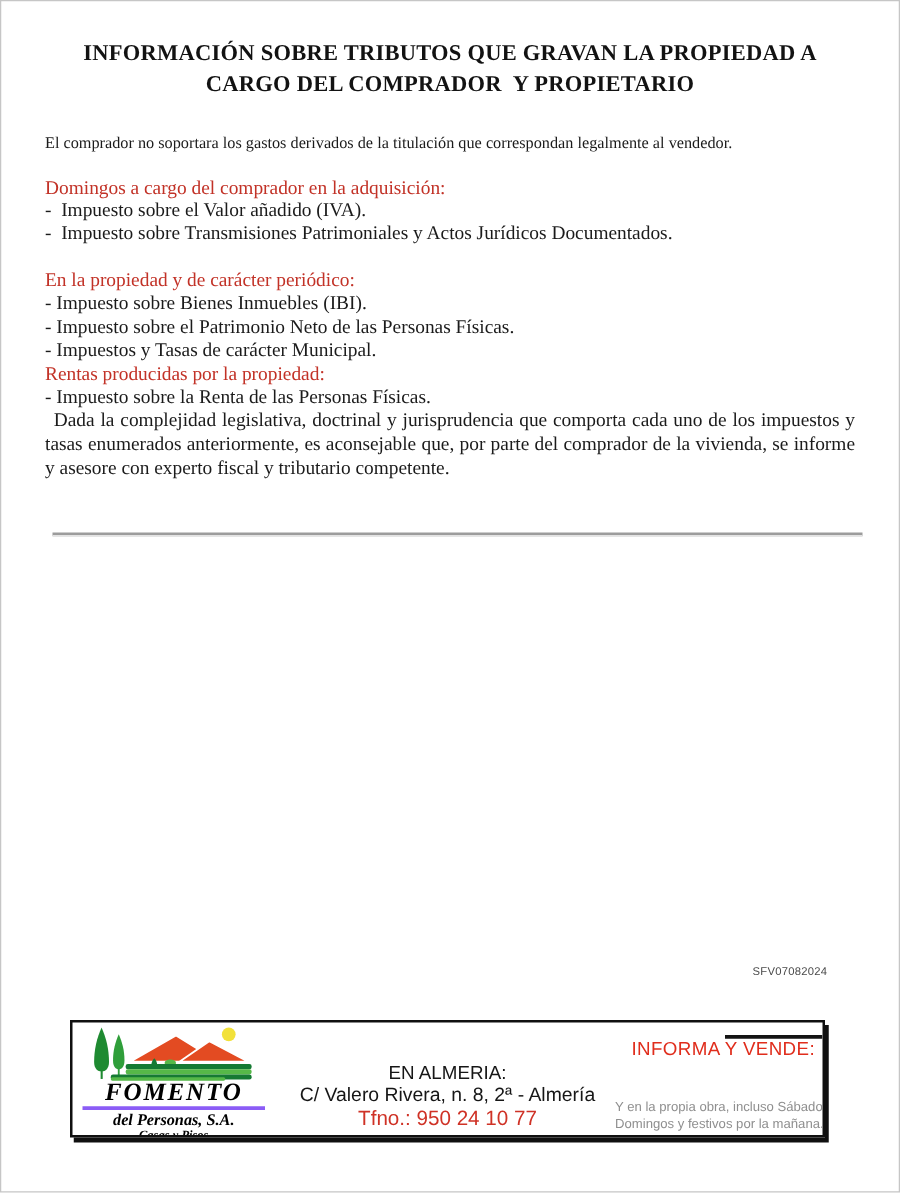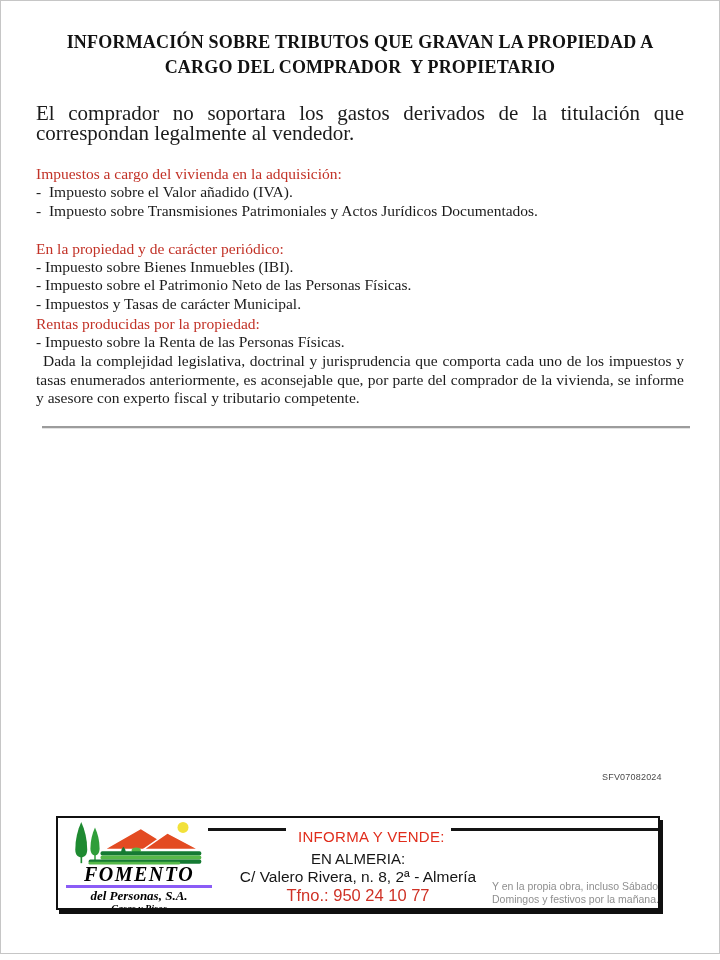--- a/index.html
+++ b/index.html
@@ -9,21 +9,21 @@
     overflow:hidden;
   }
   .page-frame {
     position:absolute; left:0; top:0; width:718px; height:952px;
     border:1px solid #c6c6c6; pointer-events:none;
   }
   .content { position:absolute; left:36px; top:0; width:648px; }
   .title { padding-top:30px; text-align:center; font-weight:bold;
     font-size:18px; line-height:25px; letter-spacing:0.2px; color:#121212; }
   .title-line { white-space:pre-wrap;font-family:Liberation Serif, serif; }
-  .intro { margin-top:24px; font-size:21px; line-height:19.5px; text-align:justify; }
+  .intro { margin-top:24px; font-size:13px; line-height:19.5px; text-align:justify; }
   .red-head { color:var(--heading-red,#c23227); font-size:15.5px; line-height:19px; }
   .sec-1 { margin-top:17px; }
   .sec-2 { margin-top:18px;font-family:Liberation Serif, serif; }
   .sec-3 { }
   .doc-item { font-size:15.5px; line-height:18.8px; white-space:pre-wrap; }
   .closing { font-size:15.5px; line-height:18.8px; text-align:justify; text-indent:7px; }
   .divider { position:absolute; left:42px; top:426px; width:648px; height:2px;
     background:var(--divider-gray,#9c9c9c); border-bottom:1px solid #e3e3e3; }
   .ref-code { position:absolute; left:602px; top:772px; font-family:"Liberation Sans", sans-serif;
     font-size:9px; color:#4a4a4a; letter-spacing:0.2px; }
@@ -35,21 +35,21 @@
     box-sizing:border-box; overflow:hidden; font-family:"Liberation Sans", sans-serif;
   }
   .fbox-logo { position:absolute; left:8px; top:3px; width:146px; text-align:center;
     font-family:"Liberation Serif", serif; }
   .logo-art { display:block; margin:0 auto; }
   .logo-name { font-weight:bold; font-style:italic; font-size:20px; line-height:18px;
     letter-spacing:1.5px; color:#000; border-bottom:3px solid #8b5cf6; padding-bottom:2px; }
   .logo-sub { font-weight:bold; font-style:italic; font-size:13px; line-height:14px; color:#000; margin-top:1px; }
   .logo-tag { font-weight:bold; font-style:italic; font-size:10px; line-height:11px; color:#000; }
 
-  .informa-row { position:absolute; left:150px; right:0; top:10px; display:flex; align-items:flex-start; }
+  .informa-row { position:absolute; left:150px; right:0; top:10px; display:flex; align-items:flex-end;flex-direction:column; }
   .dash { height:3px; background:#141414; }
   .dash-left { width:78px; }
   .dash-right { flex:1; }
   .informa-label { margin:0 6px 0 12px; color:var(--footer-red,#e02d1c);
     font-size:15px; letter-spacing:0.3px; white-space:nowrap; }
 
   .fbox-center { position:absolute; left:90px; top:32px; width:420px; text-align:center; color:#161616; }
   .fbox-city { font-size:15px; line-height:18px; }
   .fbox-address { font-size:15.5px; line-height:18px; }
   .fbox-phone { font-size:16.5px; line-height:19px; color:var(--phone-red,#cf3226); }
@@ -66,21 +66,21 @@
 
   <div class="content">
     <div class="title">
       <div class="title-line">INFORMACIÓN SOBRE TRIBUTOS QUE GRAVAN LA PROPIEDAD A</div>
       <div class="title-line">CARGO DEL COMPRADOR  Y PROPIETARIO</div>
     </div>
 
     <p class="intro">El comprador no soportara los gastos derivados de la titulación que correspondan legalmente al vendedor.</p>
 
     <div class="sec-1">
-      <div class="red-head">Impuestos a cargo del vivienda en la adquisición:</div>
+      <div class="red-head">Domingos a cargo del comprador en la adquisición:</div>
       <div class="doc-item">-  Impuesto sobre el Valor añadido (IVA).</div>
       <div class="doc-item">-  Impuesto sobre Transmisiones Patrimoniales y Actos Jurídicos Documentados.</div>
     </div>
 
     <div class="sec-2">
       <div class="red-head">En la propiedad y de carácter periódico:</div>
       <div class="doc-item">- Impuesto sobre Bienes Inmuebles (IBI).</div>
       <div class="doc-item">- Impuesto sobre el Patrimonio Neto de las Personas Físicas.</div>
       <div class="doc-item">- Impuestos y Tasas de carácter Municipal.</div>
     </div>

